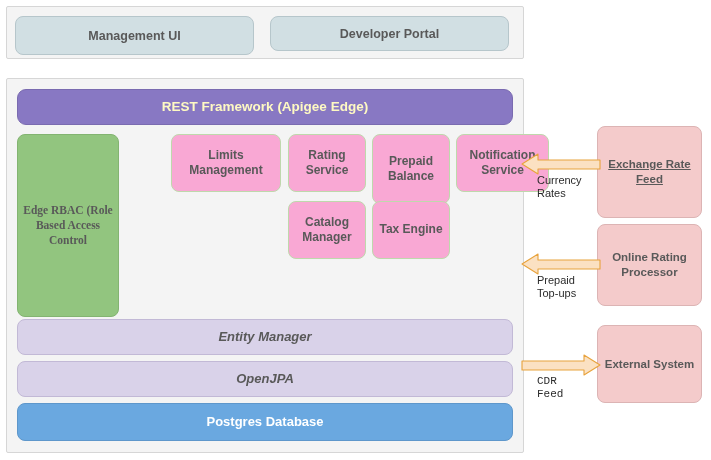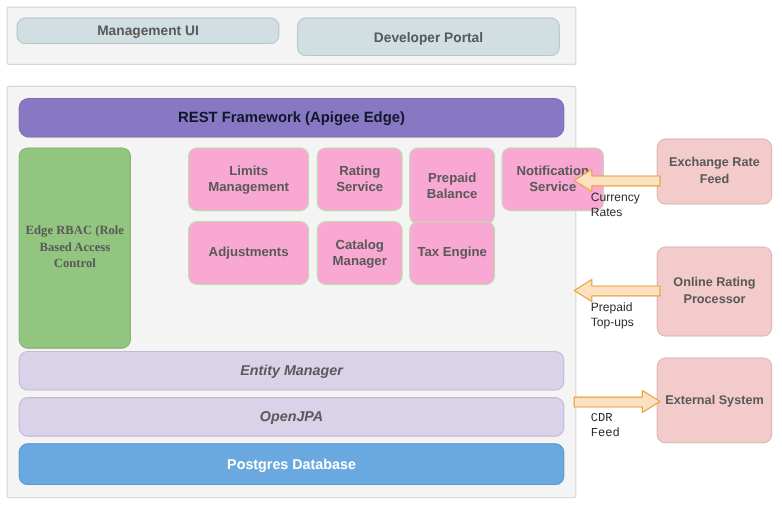--- a/index.html
+++ b/index.html
@@ -34,21 +34,21 @@
     justify-content: center;
     text-align: center;
     font-weight: bold;
     color: #595959;
     line-height: 1.28;
     padding: 2px 4px;
   }
   .node span { display: block; width: 100%; }
 
   .node-teal     { background: #d1dfe3; border-color: #b6c6cb; font-size: 12.5px; }
-  .node-purple   { background: #8878c3; border-color: #7a6bb0; color: #0f172a; font-size: 13.5px; border-radius: 9px; }
+  .node-purple   { background: #8878c3; border-color: #7a6bb0; color: #fef9c3; font-size: 13.5px; border-radius: 9px; }
   .node-green    { background: #92c57f; border-color: #83b471; font-size: 11.5px; }
   .node-greenlt  { background: #f9a8d4; border-color: #bfd8ac; font-size: 12px; margin-left: 36px; }
   .node-lav      { background: #d9d2e9; border-color: #c2b9d6; font-size: 13px; font-style: italic; }
   .node-blue     { background: #6aa8e0; border-color: #5e97cb; color: #ffffff; font-size: 13px; }
   .node-pink     { background: #f4cbcb; border-color: #dcb4b4; font-size: 11.5px; }
 
   
   .arrow { overflow: visible; }
   .arrow-label {
     position: absolute;
@@ -57,21 +57,21 @@
     font-family: "Liberation Sans", sans-serif;
     line-height: 1.22;
     font-weight: normal;
     white-space: pre-line;
   }
 </style>
 </head>
 <body>
 
 <div class="abs panel" style="left:6px; top:6px; width:518px; height:53px;">
-  <div class="abs node node-teal" style="left:8px; top:9px; width:239px; height:24px;">
+  <div class="abs node node-teal" style="left:8px; top:9px; width:239px; height:39px;">
     <span>Management UI</span>
   </div>
   <div class="abs node node-teal" style="left:263px; top:9px; width:239px; height:35px;">
     <span>Developer Portal</span>
   </div>
 </div>
 
 <div class="abs panel" style="left:6px; top:78px; width:518px; height:375px;">
 
   <div class="abs node node-purple" style="left:10px; top:10px; width:496px; height:36px;">
@@ -88,23 +88,20 @@
   <div class="abs node node-greenlt" style="left:245px; top:55px; width:78px; height:58px;">
     <span>Rating Service</span>
   </div>
   <div class="abs node node-greenlt" style="left:329px; top:55px; width:78px; height:70px;">
     <span>Prepaid Balance</span>
   </div>
   <div class="abs node node-greenlt" style="left:413px; top:55px; width:93px; height:58px;">
     <span>Notification Service</span>
   </div>
 
-  <div class="abs node node-greenlt" style="left:128px; top:122px; width:110px; height:58px;">
-    <span>Adjustments</span>
-  </div>
   <div class="abs node node-greenlt" style="left:245px; top:122px; width:78px; height:58px;">
     <span>Catalog Manager</span>
   </div>
   <div class="abs node node-greenlt" style="left:329px; top:122px; width:78px; height:58px;">
     <span>Tax Engine</span>
   </div>
 
 
   <div class="abs node node-lav" style="left:10px; top:240px; width:496px; height:36px;">
     <span>Entity Manager</span>
@@ -112,21 +109,21 @@
 
   <div class="abs node node-lav" style="left:10px; top:282px; width:496px; height:36px;">
     <span>OpenJPA</span>
   </div>
 
   <div class="abs node node-blue" style="left:10px; top:324px; width:496px; height:38px;">
     <span>Postgres Database</span>
   </div>
 </div>
 
-<div class="abs node node-pink" style="left:597px; top:126px; width:105px; height:60px;">
+<div class="abs node node-pink" style="left:597px; top:126px; width:105px; height:92px;text-decoration:underline;">
   <span>Exchange Rate Feed</span>
 </div>
 
 <div class="abs node node-pink" style="left:597px; top:224px; width:105px; height:82px;">
   <span>Online Rating Processor</span>
 </div>
 
 <div class="abs node node-pink" style="left:597px; top:325px; width:105px; height:78px;">
   <span>External System</span>
 </div>

